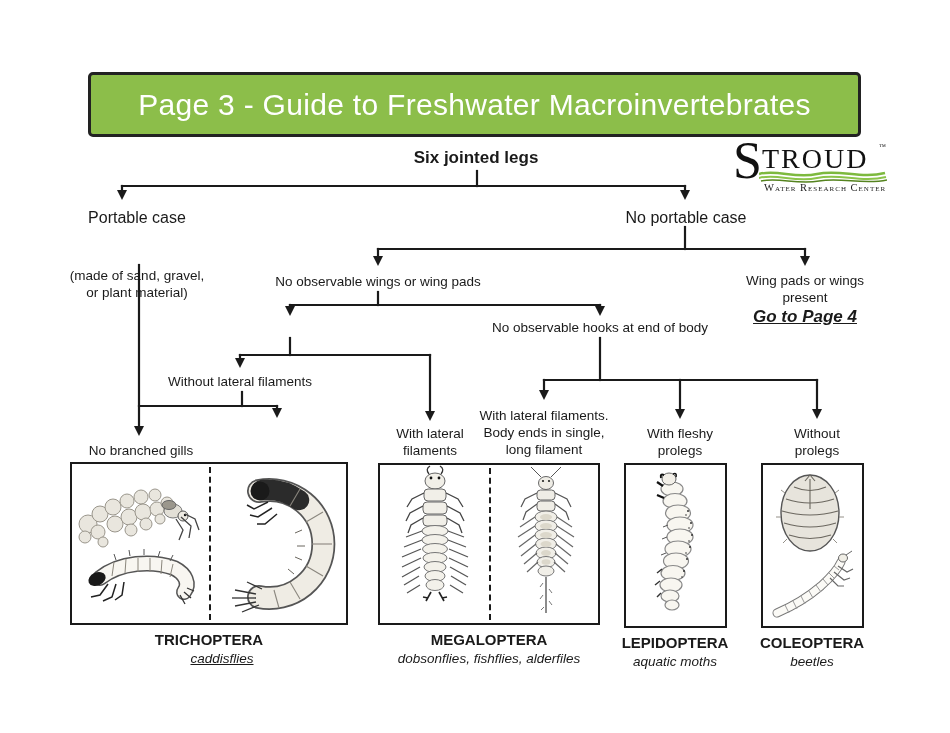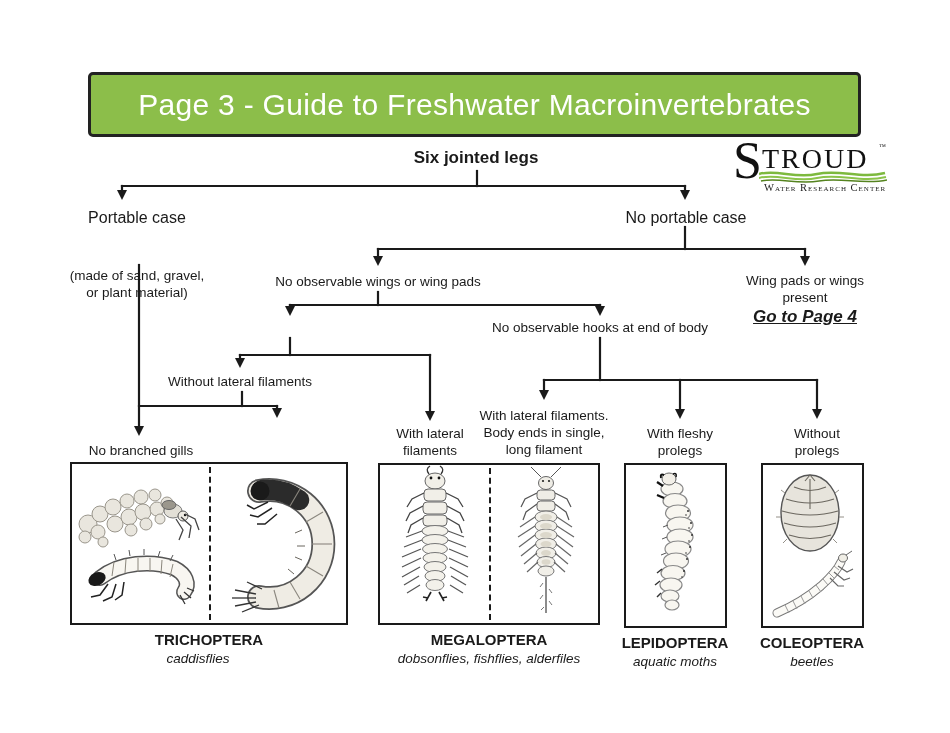--- a/index.html
+++ b/index.html
@@ -426,21 +426,21 @@
       <line x1="83" y1="90" x2="89" y2="86" stroke="#666" stroke-width="1"></line>
       <g stroke="#666" stroke-width="1.2" fill="none">
         <polyline points="75,101 84,107 90,104"></polyline>
         <polyline points="71,107 81,115 87,113"></polyline>
         <polyline points="67,113 75,121 81,121"></polyline>
       </g>
     </svg>
   </div>
 
   <div class="cap-name" style="left:209px;top:631px;">TRICHOPTERA</div>
-  <div class="cap-common" style="left:198px;top:651px;">caddisflies</div>
+  <div class="cap-common" style="left:222px;top:651px;text-decoration:underline;">caddisflies</div>
 
   <div class="cap-name" style="left:489px;top:631px;">MEGALOPTERA</div>
   <div class="cap-common" style="left:489px;top:651px;">dobsonflies, fishflies, alderfiles</div>
 
   <div class="cap-name" style="left:675px;top:634px;">LEPIDOPTERA</div>
   <div class="cap-common" style="left:675px;top:654px;">aquatic moths</div>
 
   <div class="cap-name" style="left:812px;top:634px;">COLEOPTERA</div>
   <div class="cap-common" style="left:812px;top:654px;">beetles</div>
 

